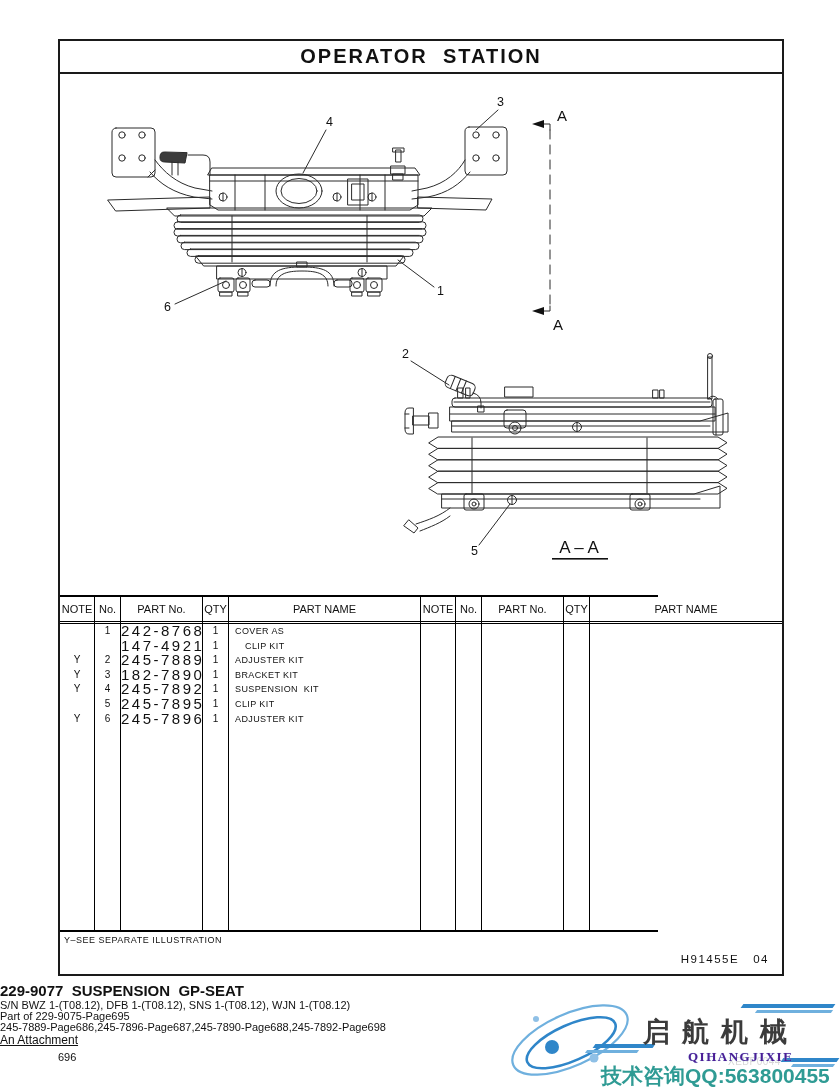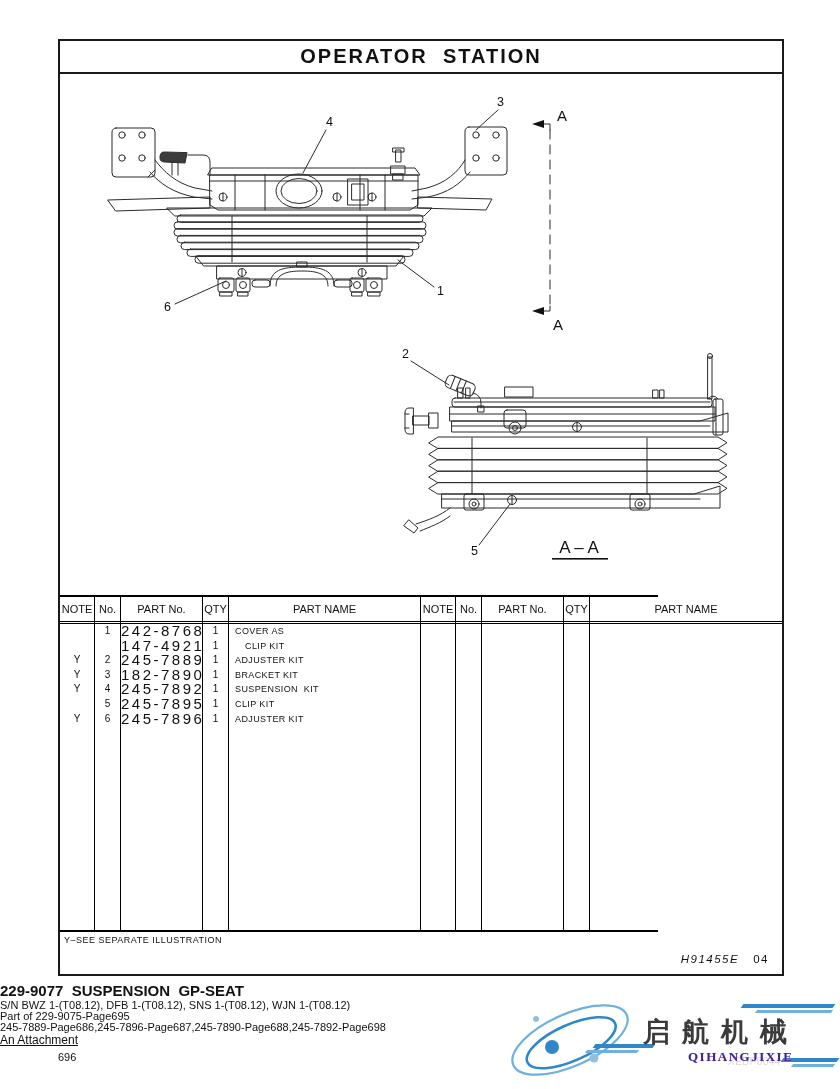--- a/index.html
+++ b/index.html
@@ -27,21 +27,21 @@
            font-size:11px; border-bottom:3px double #000; }
   .c-note,.c-no,.c-qty { font-size:10px; text-align:center; line-height:14.6px; }
   .c-pn   { font-size:15px; text-align:right; line-height:14.6px; letter-spacing:2.5px; white-space:nowrap; }
   .c-name { font-size:9px;  line-height:14.6px; padding-left:6px; letter-spacing:0.4px; white-space:pre; }
   .c-name.ind { padding-left:16px; }
   .fill { min-height:0; }
 
   .footnote { position:absolute; left:4px; top:894px; font-size:9px; letter-spacing:0.5px; }
   .doccode  { position:absolute; right:13px; top:912px; font-size:11.5px; letter-spacing:1.5px; }
   .doccode span { margin-left:14px; }
-  .doccode span:first-child { margin-left:0;font-style:italic; }
+  .doccode span:first-child { margin-left:0; }
 
   
   .f-line { position:absolute; left:0; width:680px; text-align:left; white-space:pre; }
   .f-title   { top:982px;  font-size:15px; font-weight:bold; }
   .f-serial  { top:999px;  font-size:11px; }
   .f-partof  { top:1010px; font-size:11px; }
   .f-related { top:1021px; font-size:11px; }
   .f-attach  { top:1033px; font-size:12px;text-decoration:underline; }
   .pageno { position:absolute; left:58px; top:1051px; font-size:11px; }
   .docid  { position:absolute; left:728px; top:1056px; font-size:10px; color:#555; letter-spacing:0.5px; }
@@ -350,14 +350,15 @@
     <circle cx="38" cy="27" r="3" fill="#8fc0e6"></circle>
   </svg>
   <div class="swoosh" style="left:742px; top:1004px; width:92px; height:4px;"></div>
   <div class="swoosh lt" style="left:756px; top:1010px; width:76px; height:3px;"></div>
   <div class="swoosh" style="left:594px; top:1044px; width:60px; height:4px;"></div>
   <div class="swoosh lt" style="left:586px; top:1050px; width:52px; height:3px;"></div>
   <div class="swoosh" style="left:782px; top:1058px; width:56px; height:4px;"></div>
   <div class="swoosh lt" style="left:792px; top:1064px; width:42px; height:3px;"></div>
   <div class="wm wm-cn">启航机械</div>
   <div class="wm wm-en">QIHANGJIXIE</div>
+  <div class="wm wm-qq">技术咨询QQ:563800455</div>
 
 </div>
 
 </body></html>

